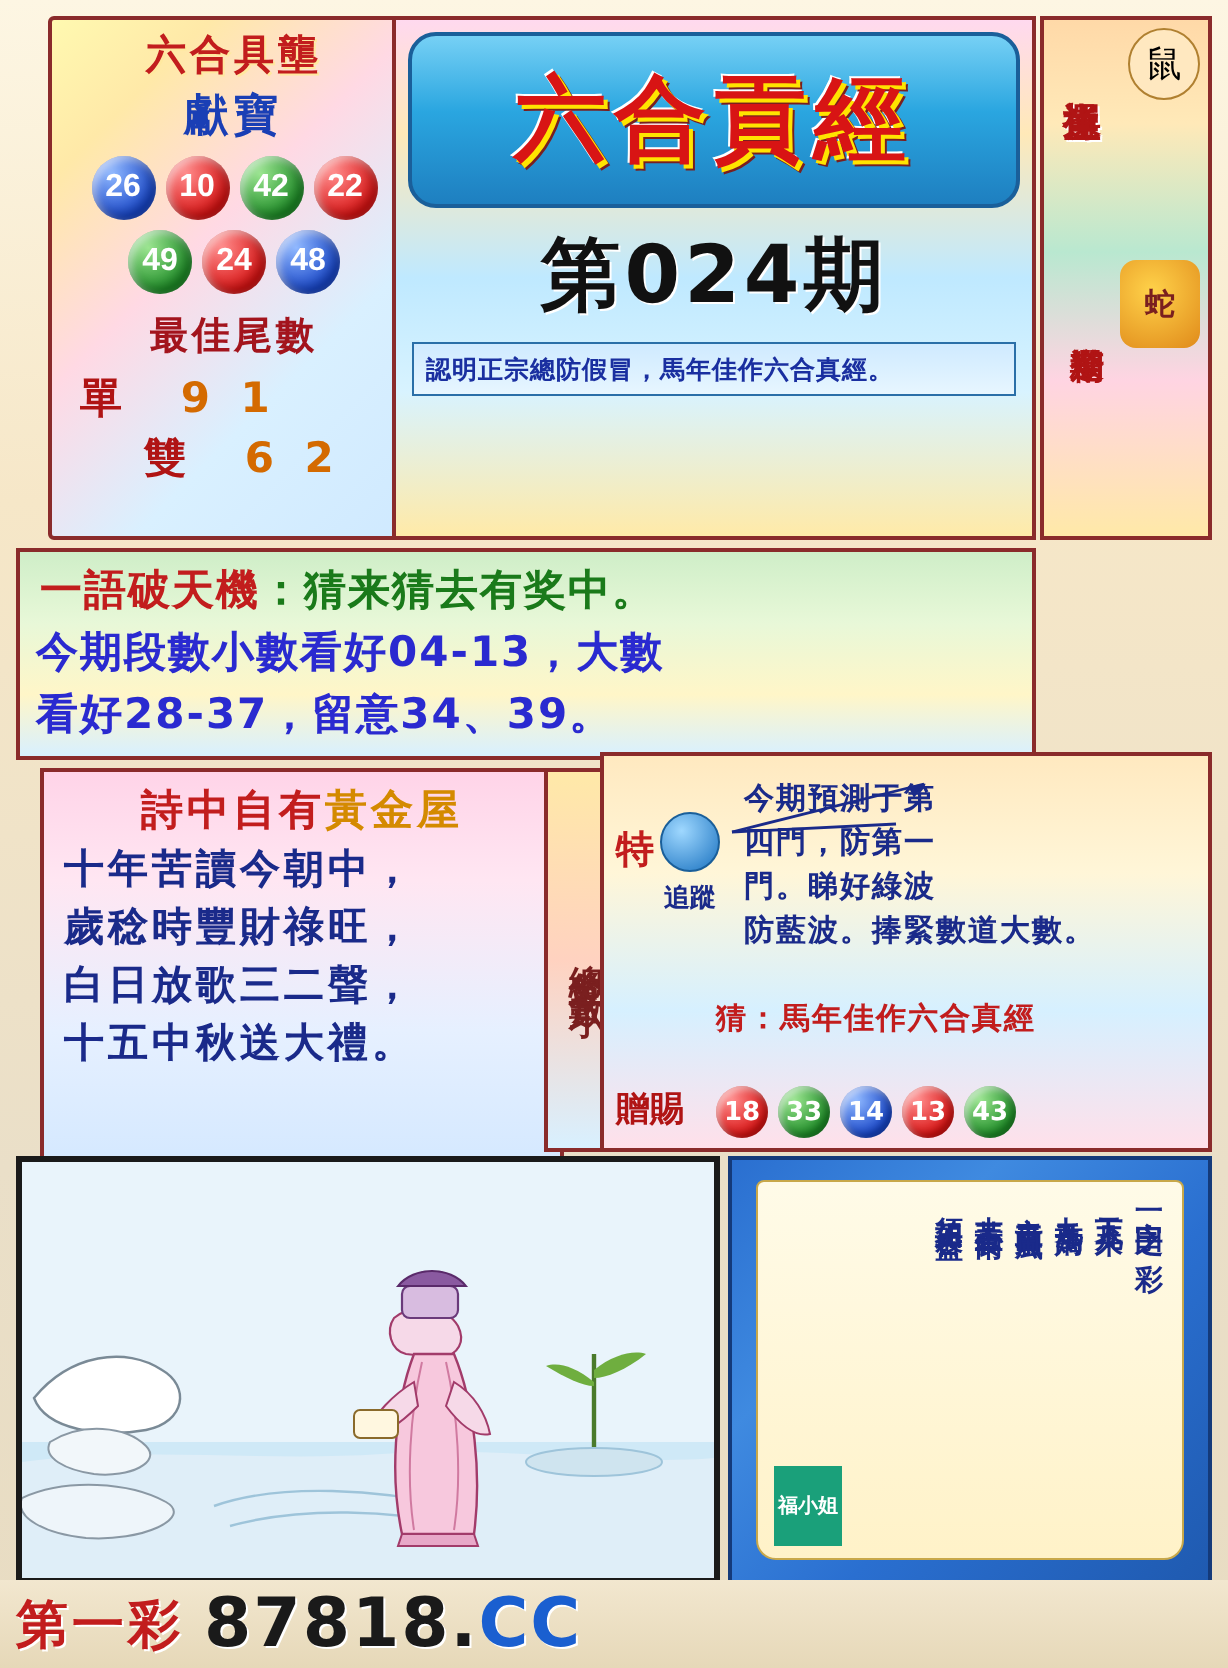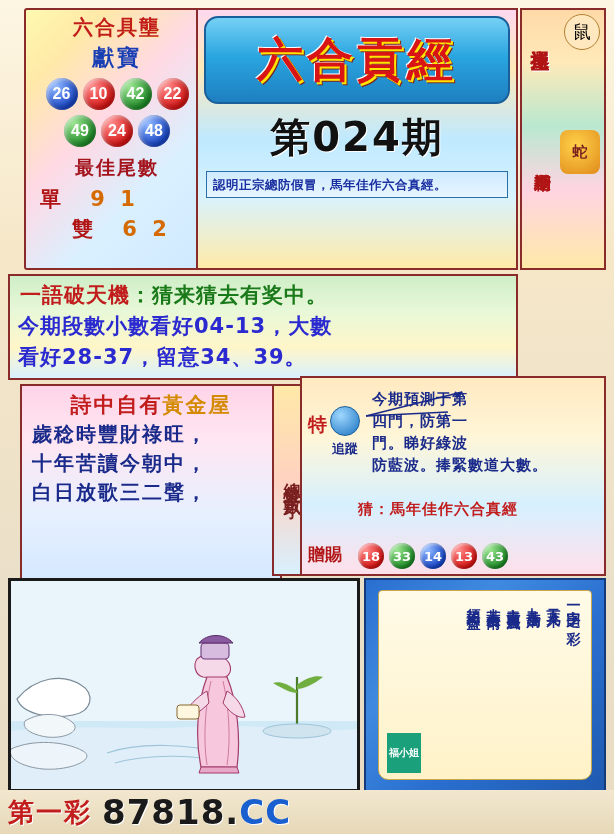--- a/index.html
+++ b/index.html
@@ -291,23 +291,24 @@
       <b>一語破天機</b><span>：猜来猜去有奖中。</span>
     </div>
     <div class="l2">今期段數小數看好04-13，大數</div>
     <div class="l3">看好28-37，留意34、39。</div>
   </div>
 
   <div class="panel" id="poem">
     <div class="head">
       <span>詩中自有</span><span class="gold">黃金屋</span>
     </div>
+    <div class="line">十年苦讀今朝中，</div>
     <div class="line">歲稔時豐財祿旺，</div>
-    <div class="line">十年苦讀今朝中，</div>
     <div class="line">白日放歌三二聲，</div>
+    <div class="line">十五中秋送大禮。</div>
   </div>
 
   <div class="panel" id="vcol">
     <div class="vtext">總分單合數小</div>
   </div>
 
   <div class="panel" id="pred">
     <div class="globe"></div>
     <div class="te">特</div>
     <div class="zhui">追蹤</div>

